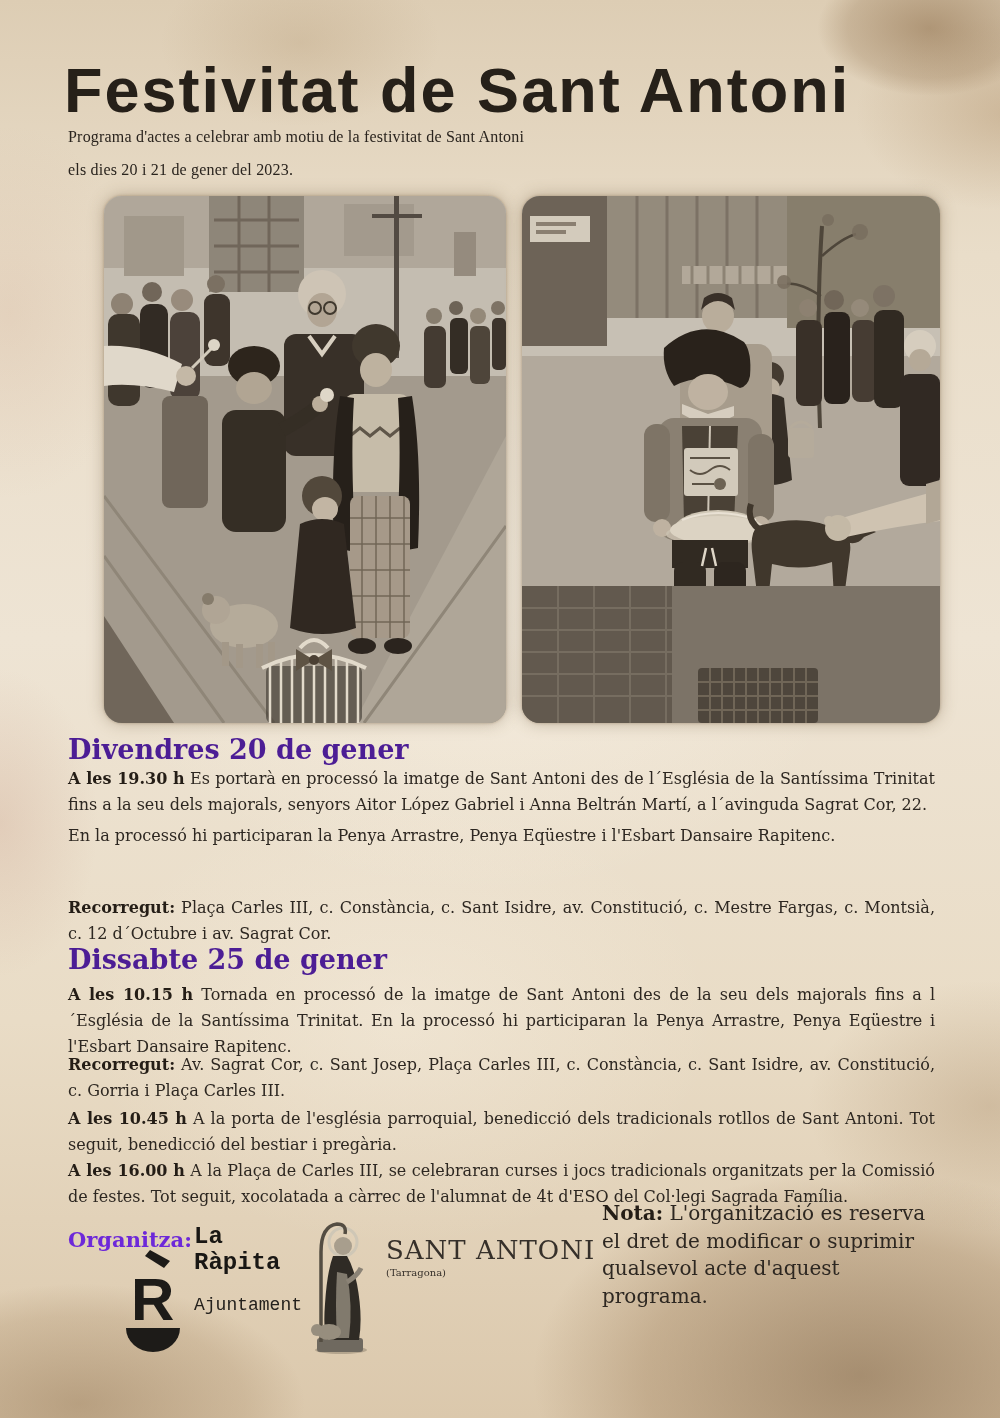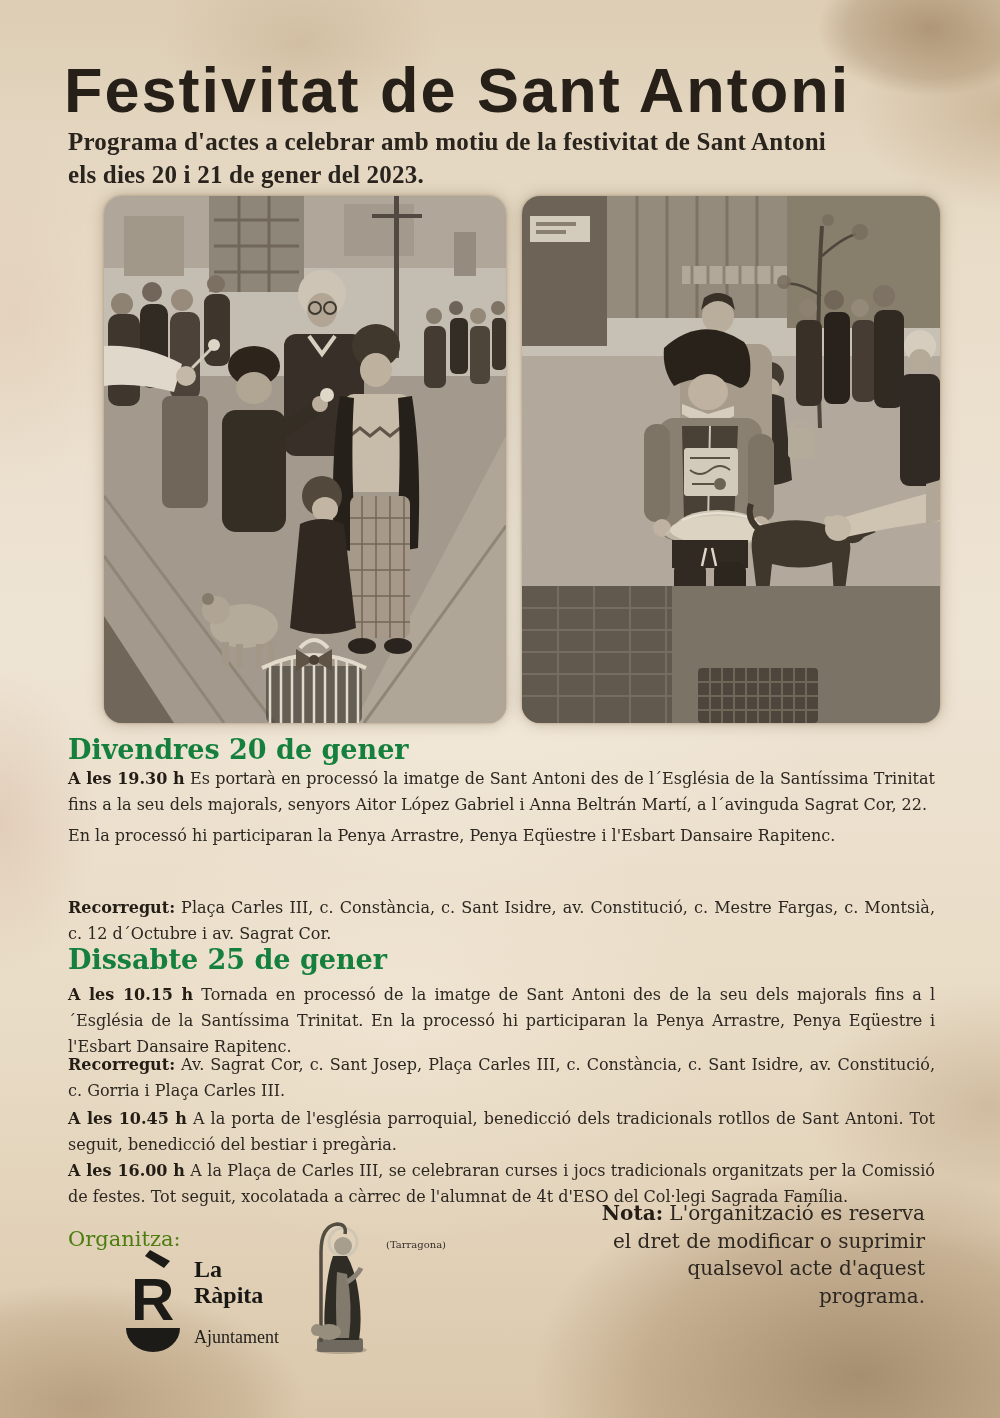--- a/index.html
+++ b/index.html
@@ -17,50 +17,50 @@
       radial-gradient(ellipse 140px 220px at 0% 58%, rgba(196,148,128,.25), transparent 70%),
       radial-gradient(ellipse 180px 260px at 1% 22%, rgba(205,165,140,.22), transparent 72%),
       radial-gradient(ellipse 200px 120px at 30% 3%, rgba(170,140,100,.25), transparent 70%),
       radial-gradient(ellipse 520px 420px at 48% 40%, rgba(252,246,235,.55), transparent 78%),
       radial-gradient(ellipse 420px 300px at 40% 72%, rgba(250,243,231,.35), transparent 75%),
       linear-gradient(180deg,#ddcdb4 0%,#e9ddc9 18%,#eee4d4 45%,#e9dcc6 72%,#dbc8ac 100%);
   }
   .abs{position:absolute}
   .title{left:64px;top:54px;font-family:Liberation Sans, sans-serif;font-weight:bold;
          font-size:63px;letter-spacing:2px;color:#262019;white-space:nowrap}
-  .sub{left:68px;font-family:"Liberation Serif",serif;font-weight:bold;font-size:25px;
+  .sub{left:68px;font-family:"Liberation Serif",serif;font-weight:normal;font-size:16px;
        letter-spacing:.2px;color:#2a241e;white-space:nowrap}
   .sub1{top:128px}.sub2{top:161px}
 
   .photo-frame{top:196px;height:527px;border-radius:18px;overflow:hidden;
      box-shadow:0 0 16px rgba(108,84,55,.38),0 0 3px rgba(124,98,66,.45);
      background:#b5afa3}
   .photo-left{left:104px;width:402px}
   .photo-right{left:522px;width:418px}
   .photo-frame svg{display:block;width:100%;height:100%}
 
-  .h2{left:68px;width:868px;font-weight:bold;font-size:27px;line-height:1.05;color:#15803d}
+  .h2{left:68px;width:868px;font-weight:bold;font-size:27px;line-height:1.05;color:#4c1d95}
   .h2-1{top:736px}.h2-2{top:946px}
   .body-p{left:68px;width:867px;font-size:16px;line-height:26px;text-align:justify;color:#2d2721}
   .body-p strong{color:#241d16}
   .p-1{top:766px}.p-2{top:823px}.p-3{top:895px}
   .p-4{top:982px}.p-5{top:1052px}.p-6{top:1106px}.p-7{top:1158px}
 
-  .organitza{left:68px;top:1227px;font-weight:normal;font-size:21px;color:#4d7c0f}
+  .organitza{left:68px;top:1227px;font-weight:bold;font-size:21px;color:#6d28d9}
   .rapita-icon{left:124px;top:1248px;width:60px;height:104px}
-  .rapita-text{left:194px;top:1256px;font-family:Liberation Serif, serif;color:#191714}
+  .rapita-text{left:194px;top:1224px;font-family:Liberation Mono, monospace;color:#191714}
   .rl1,.rl2{font-weight:bold;font-size:24px;line-height:26px}
   .rl3{font-size:18px;line-height:22px;margin-top:18px;font-weight:500;color:#24211d}
   .statue{left:303px;top:1212px;width:72px;height:142px}
   .comissio{left:386px;top:1236px;color:#36302a}
   .cl1,.cl2{font-size:26px;line-height:28px;letter-spacing:1px;white-space:nowrap}
   .cl3{font-size:27px;line-height:30px;white-space:nowrap}
   .cl4{font-size:10px;line-height:18px;white-space:nowrap}
-  .nota{top:1200px;right:75px;width:336px;font-size:20px;line-height:27.5px;
-        text-align:right;color:#2d2721}
+  .nota{top:1200px;right:62px;width:336px;font-size:20px;line-height:27.5px;
+        color:#2d2721}
   .nota strong{color:#241d16}
 </style>
 </head>
 <body>
 
 <h1 class="abs title">Festivitat de Sant Antoni</h1>
 <div class="abs sub sub1">Programa d'actes a celebrar amb motiu de la festivitat de Sant Antoni</div>
 <div class="abs sub sub2">els dies 20 i 21 de gener del 2023.</div>
 
 <div class="abs photo-frame photo-left">
@@ -294,16 +294,17 @@
   <path d="M30 44 Q24 60 22 92 Q20 118 24 128 L56 128 Q60 104 54 72 Q50 54 44 44 Z" fill="#2f2b25"></path>
   <path d="M34 60 Q32 92 34 126 L46 126 Q50 94 44 62 Z" fill="#8b8376" opacity=".9"></path>
   <circle cx="40" cy="34" r="9" fill="#a89e8d"></circle>
   <path d="M44 70 Q54 64 58 56" stroke="#8b8376" stroke-width="5" fill="none"></path>
   <path d="M18 130 L18 40 Q18 14 34 12 Q44 12 42 22" stroke="#544d42" stroke-width="3.5" fill="none"></path>
   <ellipse cx="26" cy="120" rx="12" ry="8" fill="#978e7e"></ellipse>
   <circle cx="14" cy="118" r="6" fill="#978e7e"></circle>
 </svg>
 
 <div class="abs comissio">
+  <div class="cl2">SANT ANTONI</div>
   <div class="cl4">(Tarragona)</div>
 </div>
 
 <p class="abs nota"><strong>Nota:</strong><span> L'organització es reserva el dret de modificar o suprimir qualsevol acte d'aquest programa.</span></p>
 
 </body></html>

